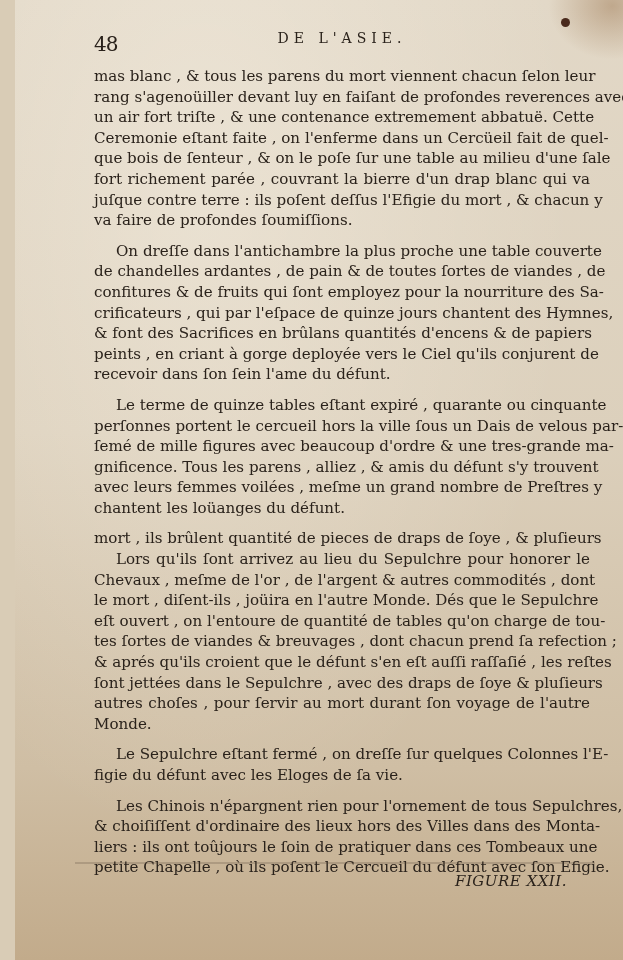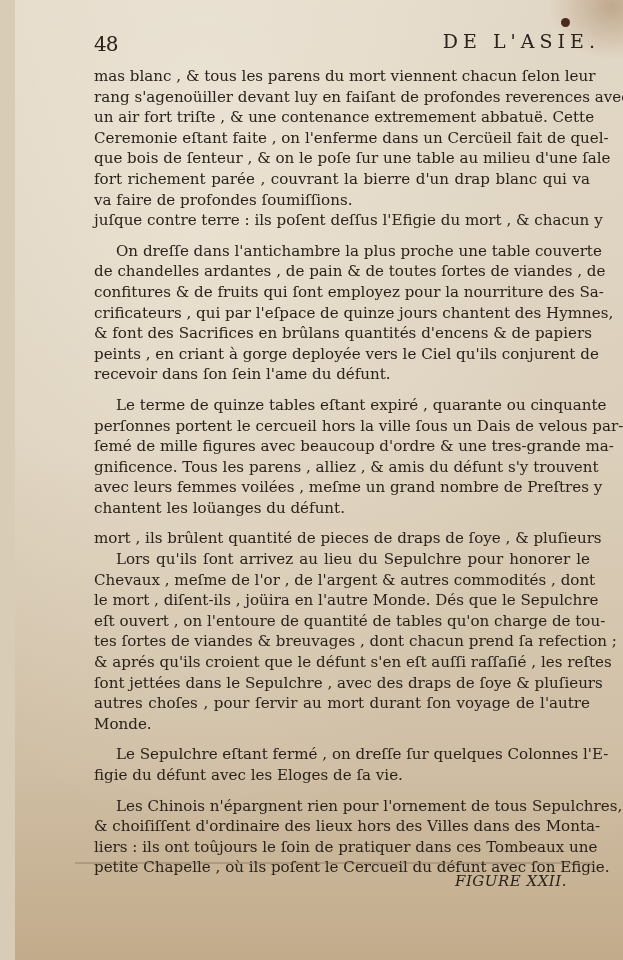--- a/index.html
+++ b/index.html
@@ -33,22 +33,22 @@
     position:absolute; left:69px; top:30px; width:516px;
     font-family:"DejaVu Serif", serif; color:#2a221b;
   }
   .running-head {
     position:relative; height:26px;
   }
   .page-number {
     position:absolute; left:10px; top:2px; font-size:20px; letter-spacing:-1px;
   }
   .header-title {
-    position:absolute; left:0; right:0; top:0; text-align:right;
-    font-size:19px; letter-spacing:5px; font-weight:normal;
+    position:absolute; left:0; right:0; top:0; text-align:center;
+    font-size:14px; letter-spacing:5px; font-weight:normal;
   }
   .para {
     font-size:15.1px; line-height:20.6px; text-align:justify; margin:10px;
   }
   .line { display:block; text-align:justify; text-align-last:justify; white-space:nowrap; }
   .line.last { text-align-last:left; }
   .line.indent { padding-left:22px; }
   .catchword {
     position:absolute; left:440px; top:872px;
     font-family:"DejaVu Serif", serif; font-style:italic; font-size:15px; color:#2a221b;
@@ -74,22 +74,22 @@
       <span class="header-title">DE L'ASIE.</span>
     </div>
     <div id="body-text">
         <p class="para">
           <span class="line">mas blanc , &amp; tous les parens du mort viennent chacun ſelon leur</span>
           <span class="line">rang s'agenoüiller devant luy en faiſant de profondes reverences avec</span>
           <span class="line">un air fort triſte , &amp; une contenance extremement abbatuë. Cette</span>
           <span class="line">Ceremonie eſtant faite , on l'enferme dans un Cercüeil fait de quel-</span>
           <span class="line">que bois de ſenteur , &amp; on le poſe ſur une table au milieu d'une ſale</span>
           <span class="line">fort richement parée , couvrant la bierre d'un drap blanc qui va</span>
+          <span class="line">juſque contre terre : ils poſent deſſus l'Efigie du mort , &amp; chacun y</span>
           <span class="line last">va faire de profondes ſoumiſſions.</span>
-          <span class="line">juſque contre terre : ils poſent deſſus l'Efigie du mort , &amp; chacun y</span>
         </p>
         <p class="para">
           <span class="line indent">On dreſſe dans l'antichambre la plus proche une table couverte</span>
           <span class="line">de chandelles ardantes , de pain &amp; de toutes ſortes de viandes , de</span>
           <span class="line">confitures &amp; de fruits qui ſont employez pour la nourriture des Sa-</span>
           <span class="line">crificateurs , qui par l'eſpace de quinze jours chantent des Hymnes,</span>
           <span class="line">&amp; font des Sacrifices en brûlans quantités d'encens &amp; de papiers</span>
           <span class="line">peints , en criant à gorge deployée vers le Ciel qu'ils conjurent de</span>
           <span class="line last">recevoir dans ſon ſein l'ame du défunt.</span>
         </p>

